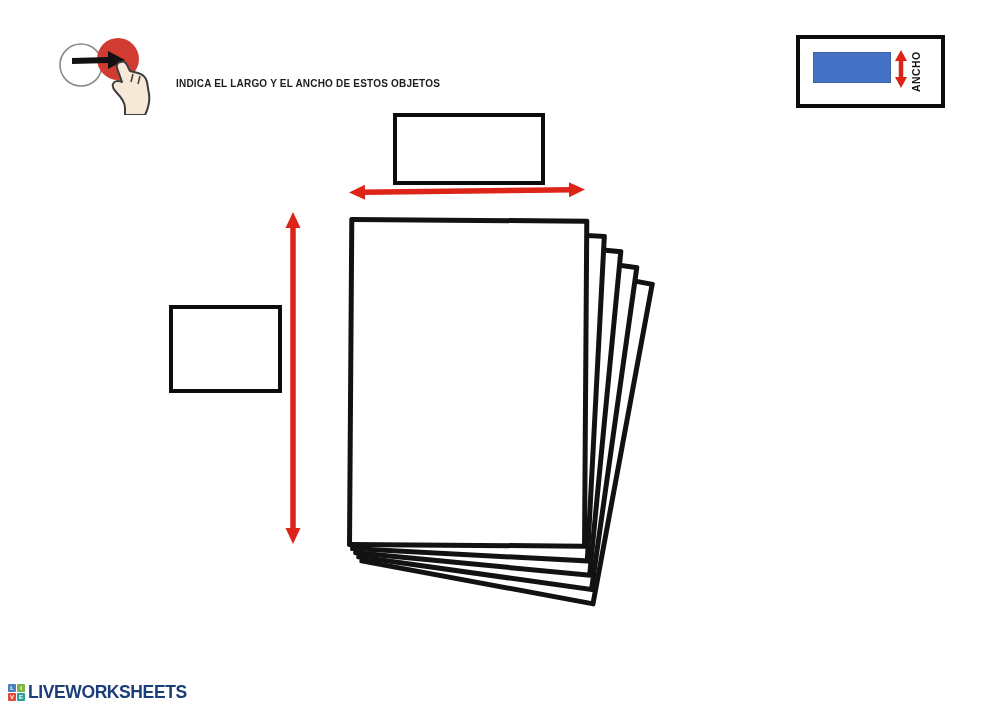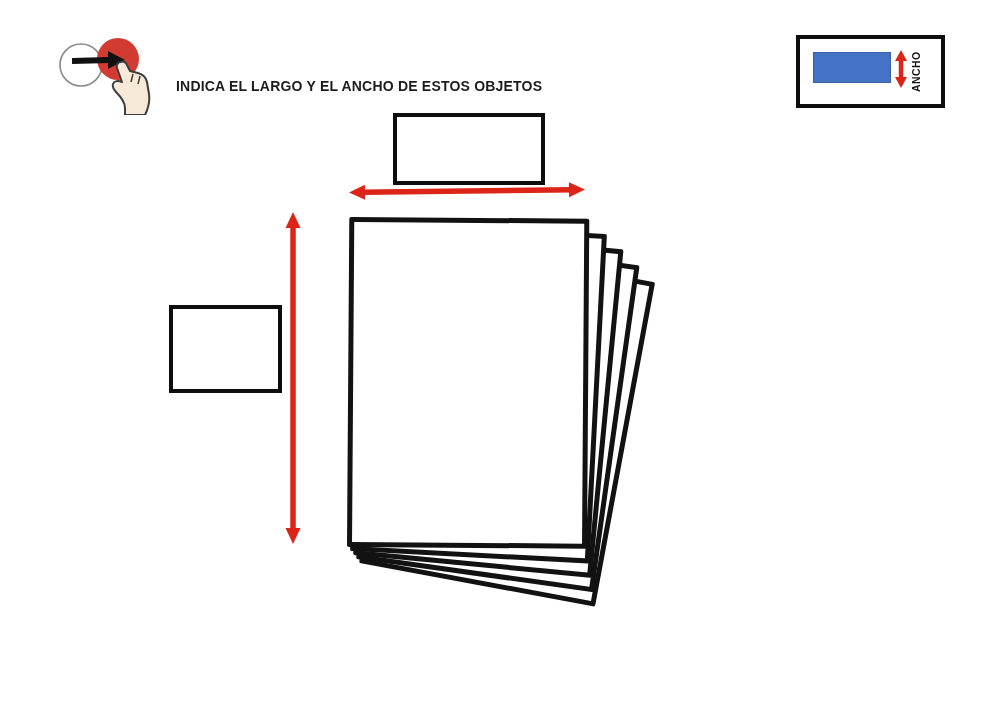--- a/index.html
+++ b/index.html
@@ -8,21 +8,21 @@
     width:1000px;height:707px;
     background:#ffffff;
     overflow:hidden;
     font-family:"Liberation Sans", sans-serif;
     margin:0 auto;
   }
   
   .pointer-icon{position:absolute;left:52px;top:30px;width:105px;height:85px;}
   .title{
     position:absolute;left:176px;top:78px;
-    font-size:14px;font-weight:600;color:#1c1c1c;letter-spacing:.2px;
+    font-size:10px;font-weight:600;color:#1c1c1c;letter-spacing:.2px;
     white-space:nowrap;
   }
   
   .legend-box{position:absolute;background:#fff;border:4px solid #0d0d0d;}
   .legend-largo{left:652px;top:39px;width:106px;height:77px;}
   .legend-ancho{left:796px;top:35px;width:141px;height:65px;}
   .swatch{position:absolute;background:#4472c4;border:1px solid #3a62a8;}
   .legend-largo .swatch{left:16px;top:10px;width:77px;height:28px;}
   .legend-ancho .swatch{left:13px;top:13px;width:76px;height:29px;}
   .legend-largo .h-arrow{position:absolute;left:12px;top:41px;width:86px;height:14px;}
@@ -121,14 +121,23 @@
 
   <svg class="dim-arrow vertical" viewBox="0 0 18 334">
     <line x1="9" y1="14" x2="9" y2="320" stroke="#dc2418" stroke-width="5.5"></line>
     <polygon points="1.5,17 9,1 16.5,17" fill="#dc2418"></polygon>
     <polygon points="1.5,317 9,333 16.5,317" fill="#dc2418"></polygon>
   </svg>
 
   <div class="answer-box answer-top"></div>
   <div class="answer-box answer-left"></div>
 
+  <div class="footer">
+    <div class="logo-tiles">
+      <span class="tile t0">L</span>
+      <span class="tile t1">I</span>
+      <span class="tile t2">V</span>
+      <span class="tile t3">E</span>
+    </div>
+    <span class="brand">LIVEWORKSHEETS</span>
+  </div>
 
 </div>
 
 </body></html>

